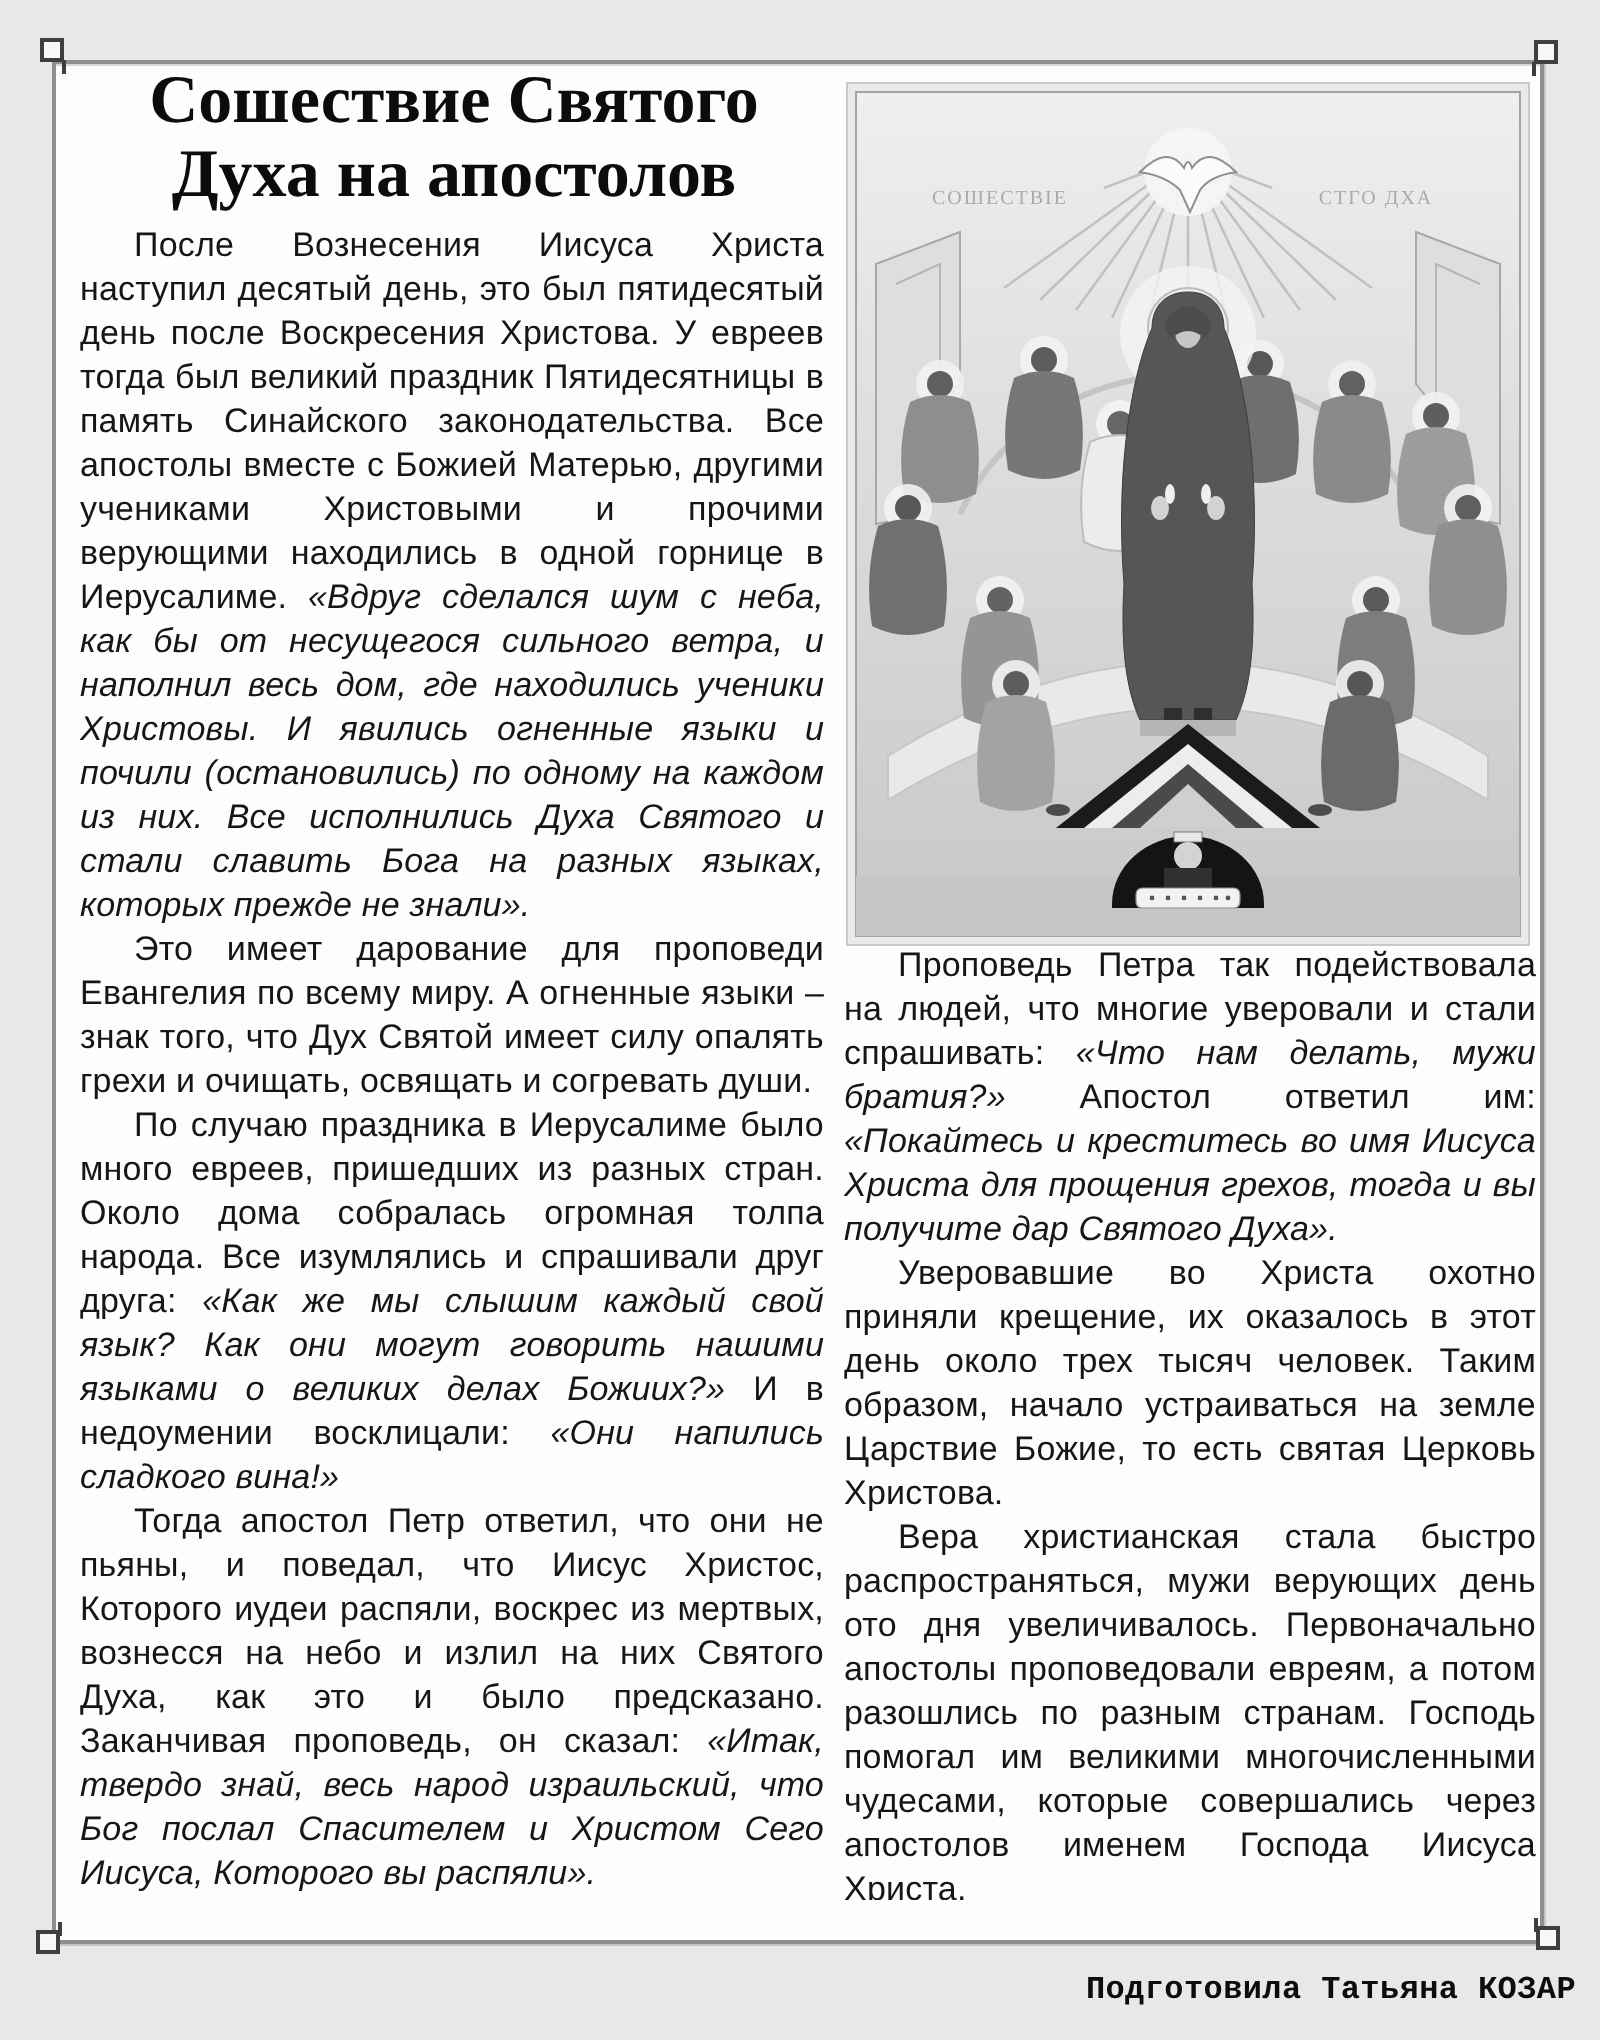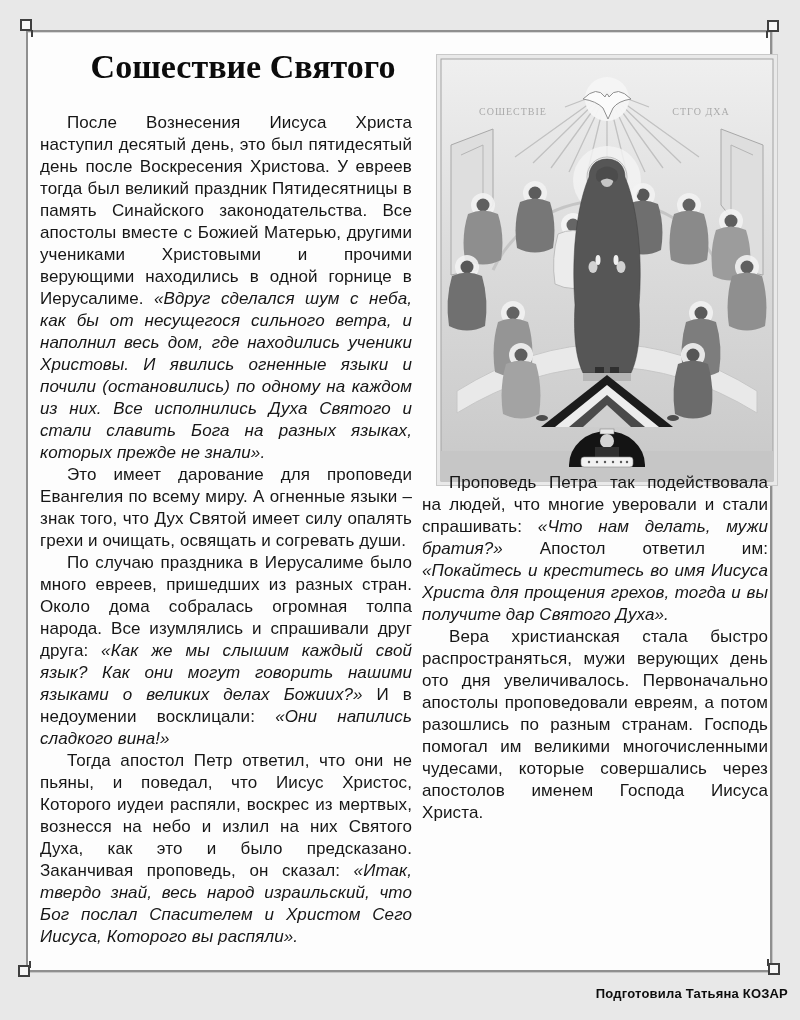--- a/index.html
+++ b/index.html
@@ -19,55 +19,55 @@
     border:2px solid #3f3f3f;z-index:3;
   }
   .corner::after{
     content:"";position:absolute;background:#3f3f3f;width:2px;height:7px;
   }
   .c-tl{left:-8px;top:-13px;}  .c-tl::after{left:9px;top:9px;}
   .c-tr{right:-9px;top:-12px;} .c-tr::after{left:-3px;top:9px;}
   .c-bl{left:-10px;bottom:-7px;} .c-bl::after{left:9px;top:-6px;}
   .c-br{right:-10px;bottom:-5px;} .c-br::after{left:-3px;top:-6px;}
   .title{
-    position:absolute;left:10px;top:0px;width:378px;margin:16px;
+    position:absolute;left:10px;top:0px;width:378px;margin:0;
     text-align:center;
     font-family:"Liberation Serif",serif;font-weight:bold;
     font-size:34px;line-height:37px;color:#0c0c0c;
   }
   .col{
     position:absolute;text-align:justify;
     font-size:17px;line-height:22px;letter-spacing:0.1px;
     color:#161616;overflow:hidden;
   }
   .col-left{left:12px;top:80px;width:372px;height:856px;}
   .col-right{left:394px;top:440px;width:346px;height:478px;}
   p.para{margin:0;padding:0;}
   p.indent{text-indent:27px;}
   .q{font-style:italic;}
   .icon-wrap{
-    position:absolute;left:394px;top:8px;width:340px;height:430px;margin:15px;
+    position:absolute;left:394px;top:8px;width:340px;height:430px;margin:2px;
     background:#fff;box-shadow:0 0 0 1px #c9c9c9;
   }
   .icon-wrap svg{display:block;}
   .footer{
     position:absolute;right:12px;top:986px;
-    font-size:13px;font-weight:bold;color:#0d0d0d;letter-spacing:0.2px;
+    font-size:16px;font-weight:bold;color:#0d0d0d;letter-spacing:0.2px;font-family:Liberation Mono, monospace;
   }
 </style>
 </head>
 <body>
 
 <div class="frame">
   <span class="corner c-tl"></span>
   <span class="corner c-tr"></span>
   <span class="corner c-bl"></span>
   <span class="corner c-br"></span>
 
-  <h1 class="title"><span>Сошествие Святого</span><br></h1>
+  <h1 class="title"><span>Сошествие Святого</span><br><span>Духа на апостолов</span></h1>
 
   <div class="col col-left">
       <p class="para indent"><span>После Вознесения Иисуса Христа наступил десятый день, это был пятидесятый день после Воскресения Христова. У евреев тогда был великий праздник Пятидесятницы в память Синайского законодательства. Все апостолы вместе с Божией Матерью, другими учениками Христовыми и прочими верующими находились в одной горнице в Иерусалиме. </span><span class="q">«Вдруг сделался шум с неба, как бы от несущегося сильного ветра, и наполнил весь дом, где находились ученики Христовы. И явились огненные языки и почили (остановились) по одному на каждом из них. Все исполнились Духа Святого и стали славить Бога на разных языках, которых прежде не знали».</span></p>
       <p class="para indent"><span>Это имеет дарование для проповеди Евангелия по всему миру. А огненные языки – знак того, что Дух Святой имеет силу опалять грехи и очищать, освящать и согревать души.</span></p>
       <p class="para indent"><span>По случаю праздника в Иерусалиме было много евреев, пришедших из разных стран. Около дома собралась огромная толпа народа. Все изумлялись и спрашивали друг друга: </span><span class="q">«Как же мы слышим каждый свой язык? Как они могут говорить нашими языками о великих делах Божиих?»</span><span> И в недоумении восклицали: </span><span class="q">«Они напились сладкого вина!»</span></p>
       <p class="para indent"><span>Тогда апостол Петр ответил, что они не пьяны, и поведал, что Иисус Христос, Которого иудеи распяли, воскрес из мертвых, вознесся на небо и излил на них Святого Духа, как это и было предсказано. Заканчивая проповедь, он сказал: </span><span class="q">«Итак, твердо знай, весь народ израильский, что Бог послал Спасителем и Христом Сего Иисуса, Которого вы распяли».</span></p>
     </div>
 
   <figure class="icon-wrap">
     <svg width="340" height="430" viewBox="0 0 340 430">
@@ -219,17 +219,18 @@
           <circle cx="176" cy="407" r="1.2"></circle>
             <circle cx="184" cy="407" r="1.2"></circle>
             <circle cx="190" cy="407" r="1.2"></circle>
         </g>
       </g>
     </svg>
   </figure>
 
   <div class="col col-right">
       <p class="para indent"><span>Проповедь Петра так подействовала на людей, что многие уверовали и стали спрашивать: </span><span class="q">«Что нам делать, мужи братия?»</span><span> Апостол ответил им: </span><span class="q">«Покайтесь и креститесь во имя Иисуса Христа для прощения грехов, тогда и вы получите дар Святого Духа».</span></p>
+      <p class="para indent"><span>Уверовавшие во Христа охотно приняли крещение, их оказалось в этот день около трех тысяч человек. Таким образом, начало устраиваться на земле Царствие Божие, то есть святая Церковь Христова.</span></p>
       <p class="para indent"><span>Вера христианская стала быстро распространяться, мужи верующих день ото дня увеличивалось. Первоначально апостолы проповедовали евреям, а потом разошлись по разным странам. Господь помогал им великими многочисленными чудесами, которые совершались через апостолов именем Господа Иисуса Христа.</span></p>
     </div>
 </div>
 
 <div class="footer">Подготовила Татьяна КОЗАР</div>
 
 </body></html>

